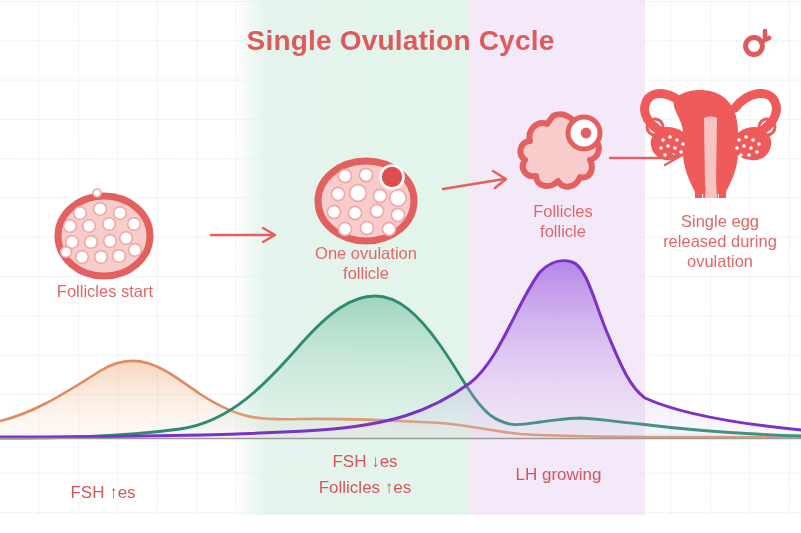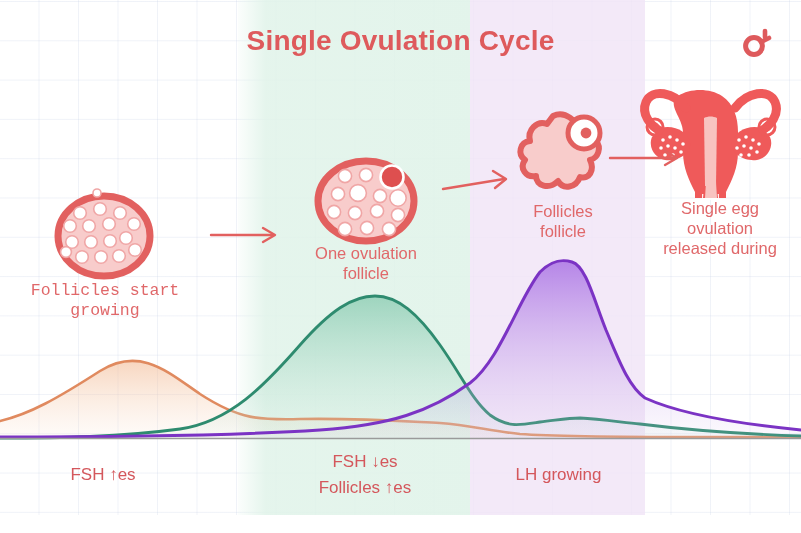--- a/index.html
+++ b/index.html
@@ -215,42 +215,41 @@
       </g>
       <g>
         <path d="M610,158 L675,158"></path>
         <path d="M665,151 L677,158 L665,165"></path>
       </g>
     </g>
   </svg>
 
   <div id="title">Single Ovulation Cycle</div>
 
-  <div class="cap" style="left:24px;top:281px;width:162px;font-family:Liberation Mono, monospace;">
+  <div class="cap" style="left:24px;top:281px;width:162px;">
     <div>Follicles start</div>
-    <div>growing</div>
   </div>
 
   <div class="cap" style="left:285px;top:243px;width:162px;">
     <div>One ovulation</div>
     <div>follicle</div>
   </div>
 
   <div class="cap" style="left:490px;top:201px;width:146px;">
     <div>Follicles</div>
     <div>follicle</div>
   </div>
 
-  <div class="cap" style="left:641px;top:198px;width:158px;">
+  <div class="cap" style="left:641px;top:211px;width:158px;">
     <div>Single egg</div>
+    <div>released during</div>
     <div>ovulation</div>
-    <div>released during</div>
-  </div>
-
-  <div class="phase" style="left:18px;top:462px;width:170px;">
+  </div>
+
+  <div class="phase" style="left:18px;top:480px;width:170px;">
     <div>FSH ↑es</div>
   </div>
 
   <div class="phase" style="left:272px;top:449px;width:186px;">
     <div>FSH ↓es</div>
     <div>Follicles ↑es</div>
   </div>
 
   <div class="phase" style="left:481px;top:462px;width:155px;">
     <div>LH growing</div>

